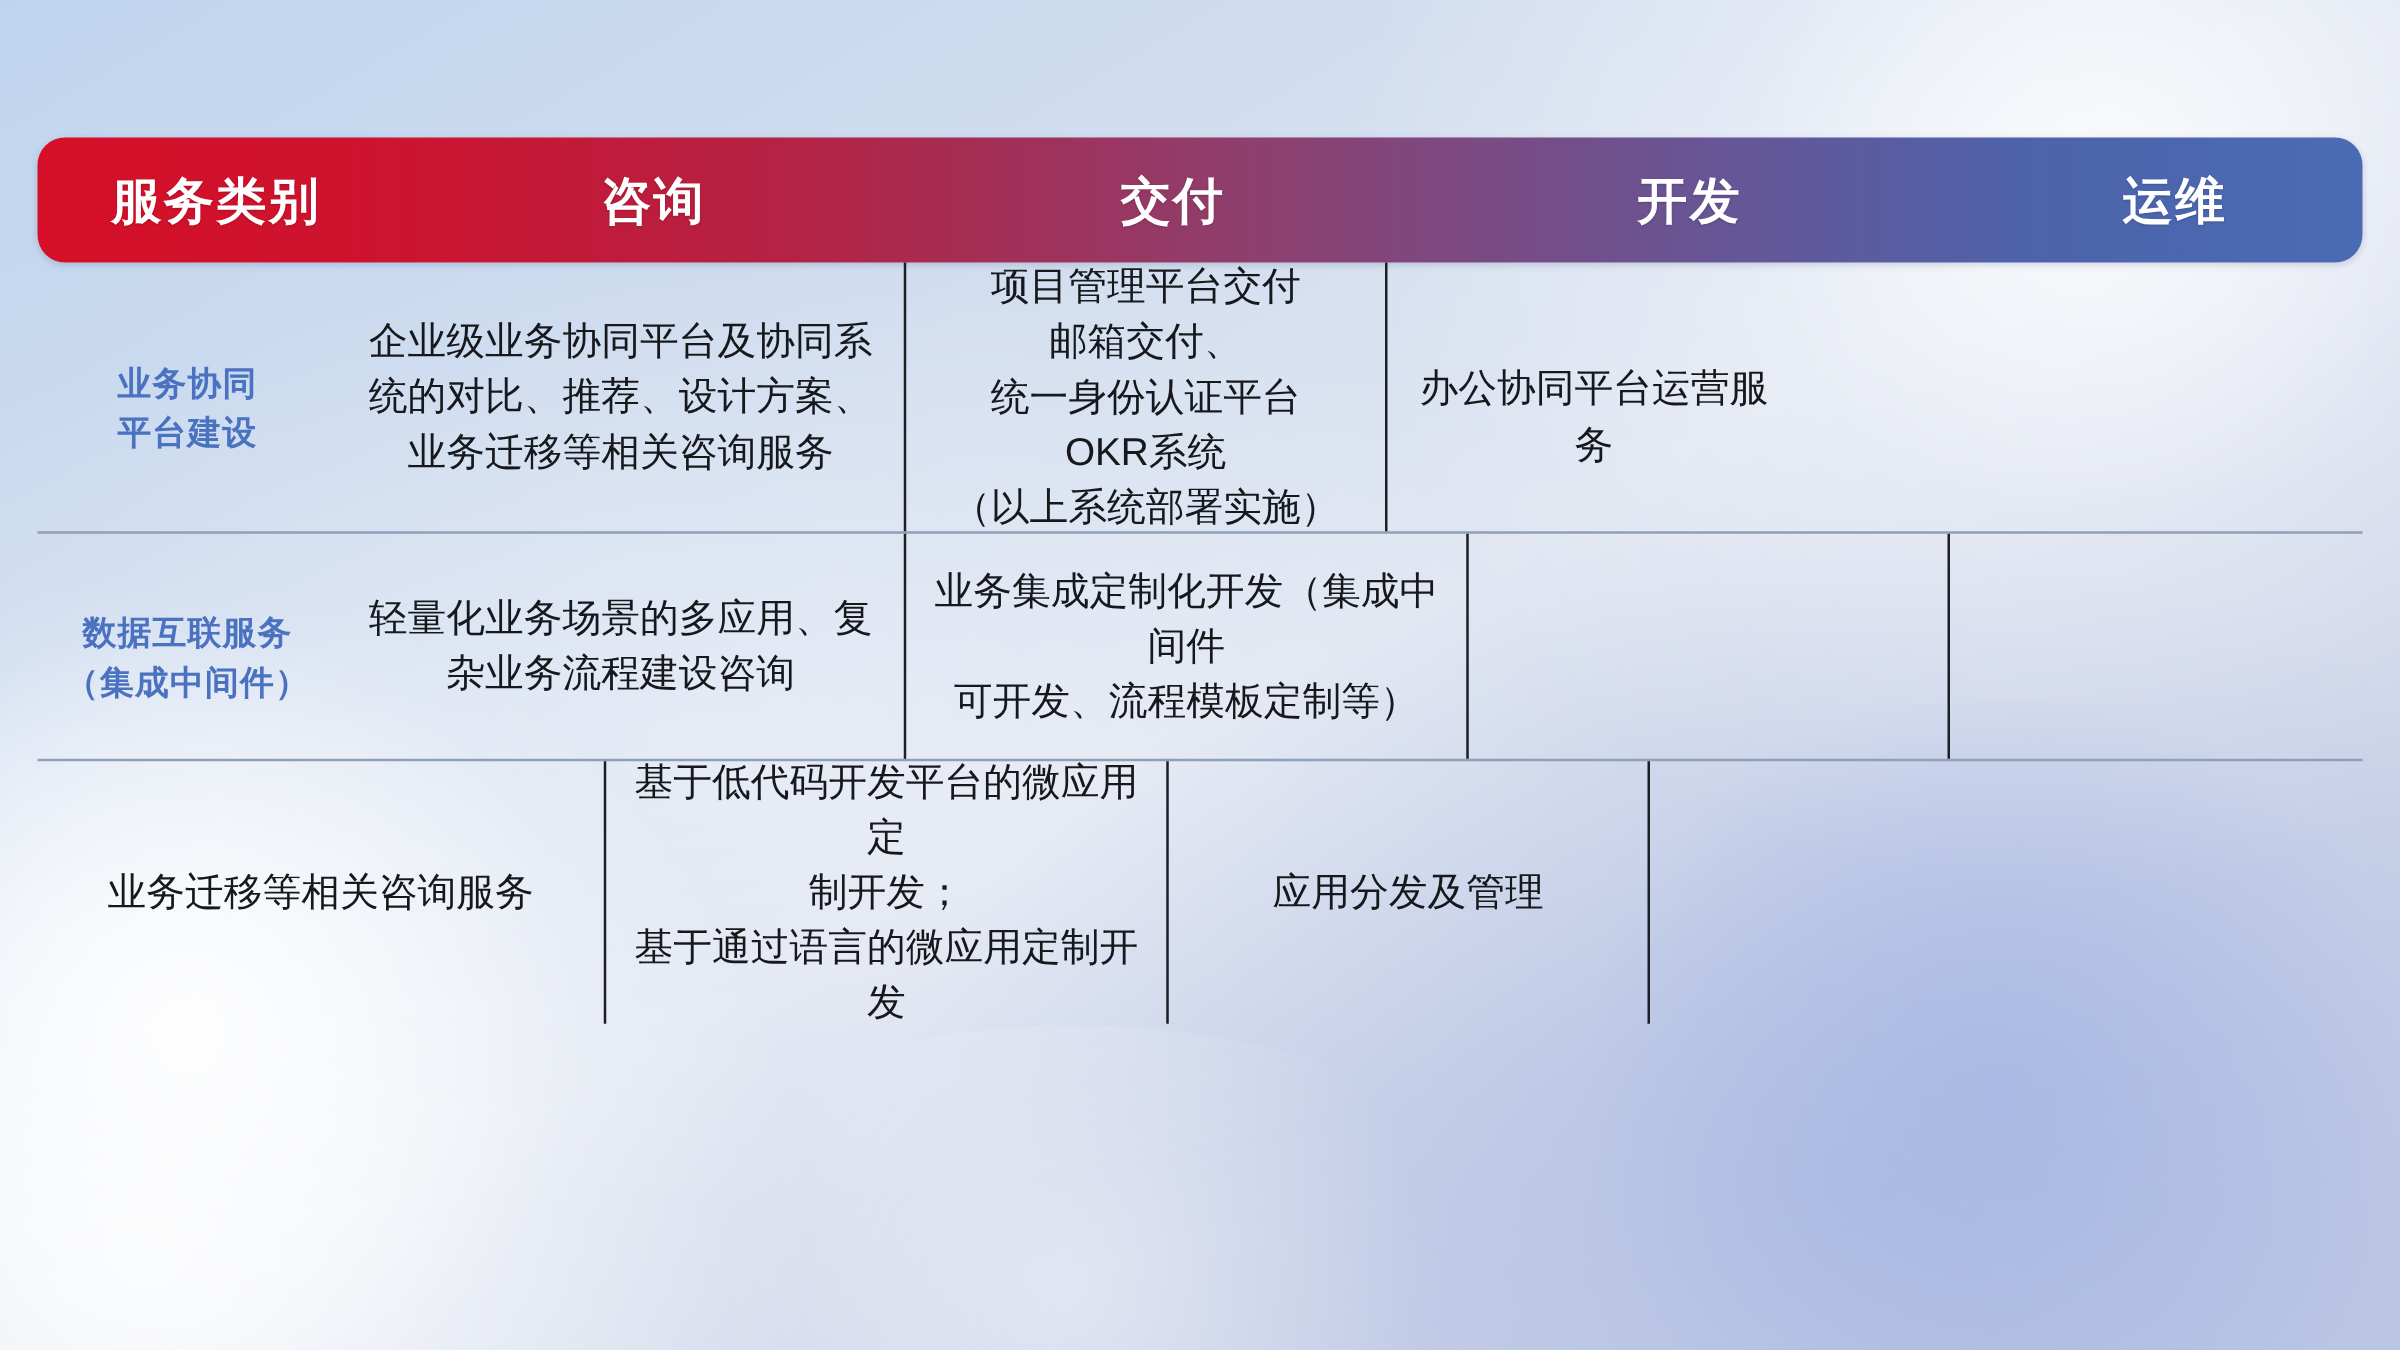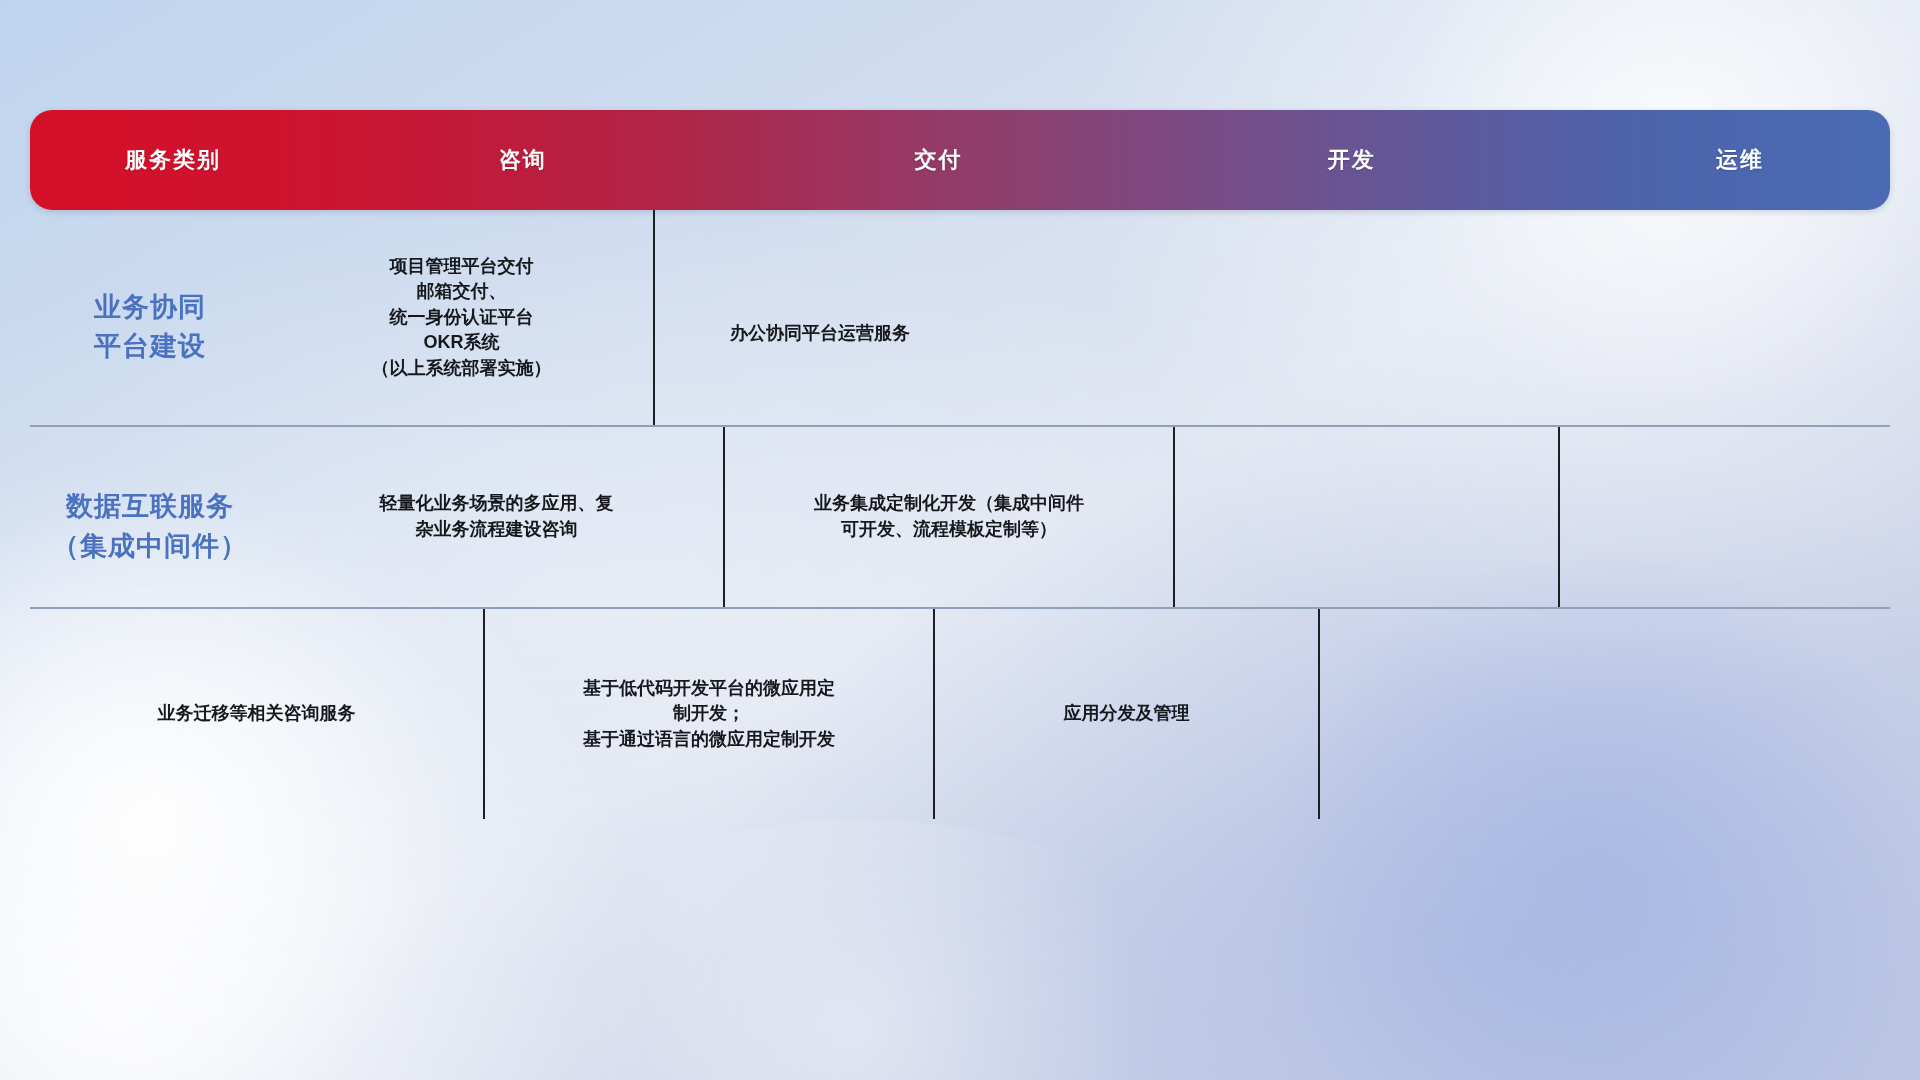--- a/index.html
+++ b/index.html
@@ -56,21 +56,21 @@
     border-radius: 22px;
     background: linear-gradient(90deg, #d50f28 0%, #cc1430 16%, #b32345 33%, #8e3f6e 52%, #6b5392 70%, #4d63ab 86%, #4a6bb4 100%);
     box-shadow: 0 2px 6px rgba(40,60,110,0.18);
     overflow: hidden;
   }
   .hcell {
     display: flex;
     align-items: center;
     justify-content: center;
     color: #ffffff;
-    font-size: 22px;
+    font-size: 40px;
     font-weight: bold;
     letter-spacing: 2px;
     text-shadow: 0 1px 2px rgba(0,0,0,0.18);
     margin-left: 34px;
   }
 
   
   #table-body {
     display: block;
     margin-top: 0px;
@@ -81,26 +81,25 @@
   }
   .trow:last-child { border-bottom: none; }
 
   .cell {
     display: flex;
     align-items: center;
     justify-content: center;
     text-align: center;
     box-sizing: border-box;
     padding: 14px 16px;
-    font-size: 18px;
+    font-size: 31px;
     line-height: 1.42;
     color: #16181c;
     white-space: pre-line;
     border-right: 2px solid #1c1f24;
-    font-weight: bold;
   }
   .cell:last-child { border-right: none; margin-top: 32px; }
 
   .cat {
     color: #4a72c0;
     font-weight: bold;
     font-size: 27px;
     line-height: 1.45;
     letter-spacing: 1px;
     border-right: none;
@@ -135,20 +134,23 @@
       <div class="hcell c3">交付</div>
       <div class="hcell c2">开发</div>
       <div class="hcell c4">运维</div>
     </div>
 
     <div id="table-body">
 
       <div class="trow r0">
         <div class="cell cat c0">业务协同
 平台建设</div>
+        <div class="cell c1">企业级业务协同平台及协同系
+统的对比、推荐、设计方案、
+业务迁移等相关咨询服务</div>
         <div class="cell c3">项目管理平台交付
 邮箱交付、
 统一身份认证平台
 OKR系统
 （以上系统部署实施）</div>
         <div class="cell c4">办公协同平台运营服务</div>
       </div>
 
       <div class="trow r1">
         <div class="cell cat c0">数据互联服务

